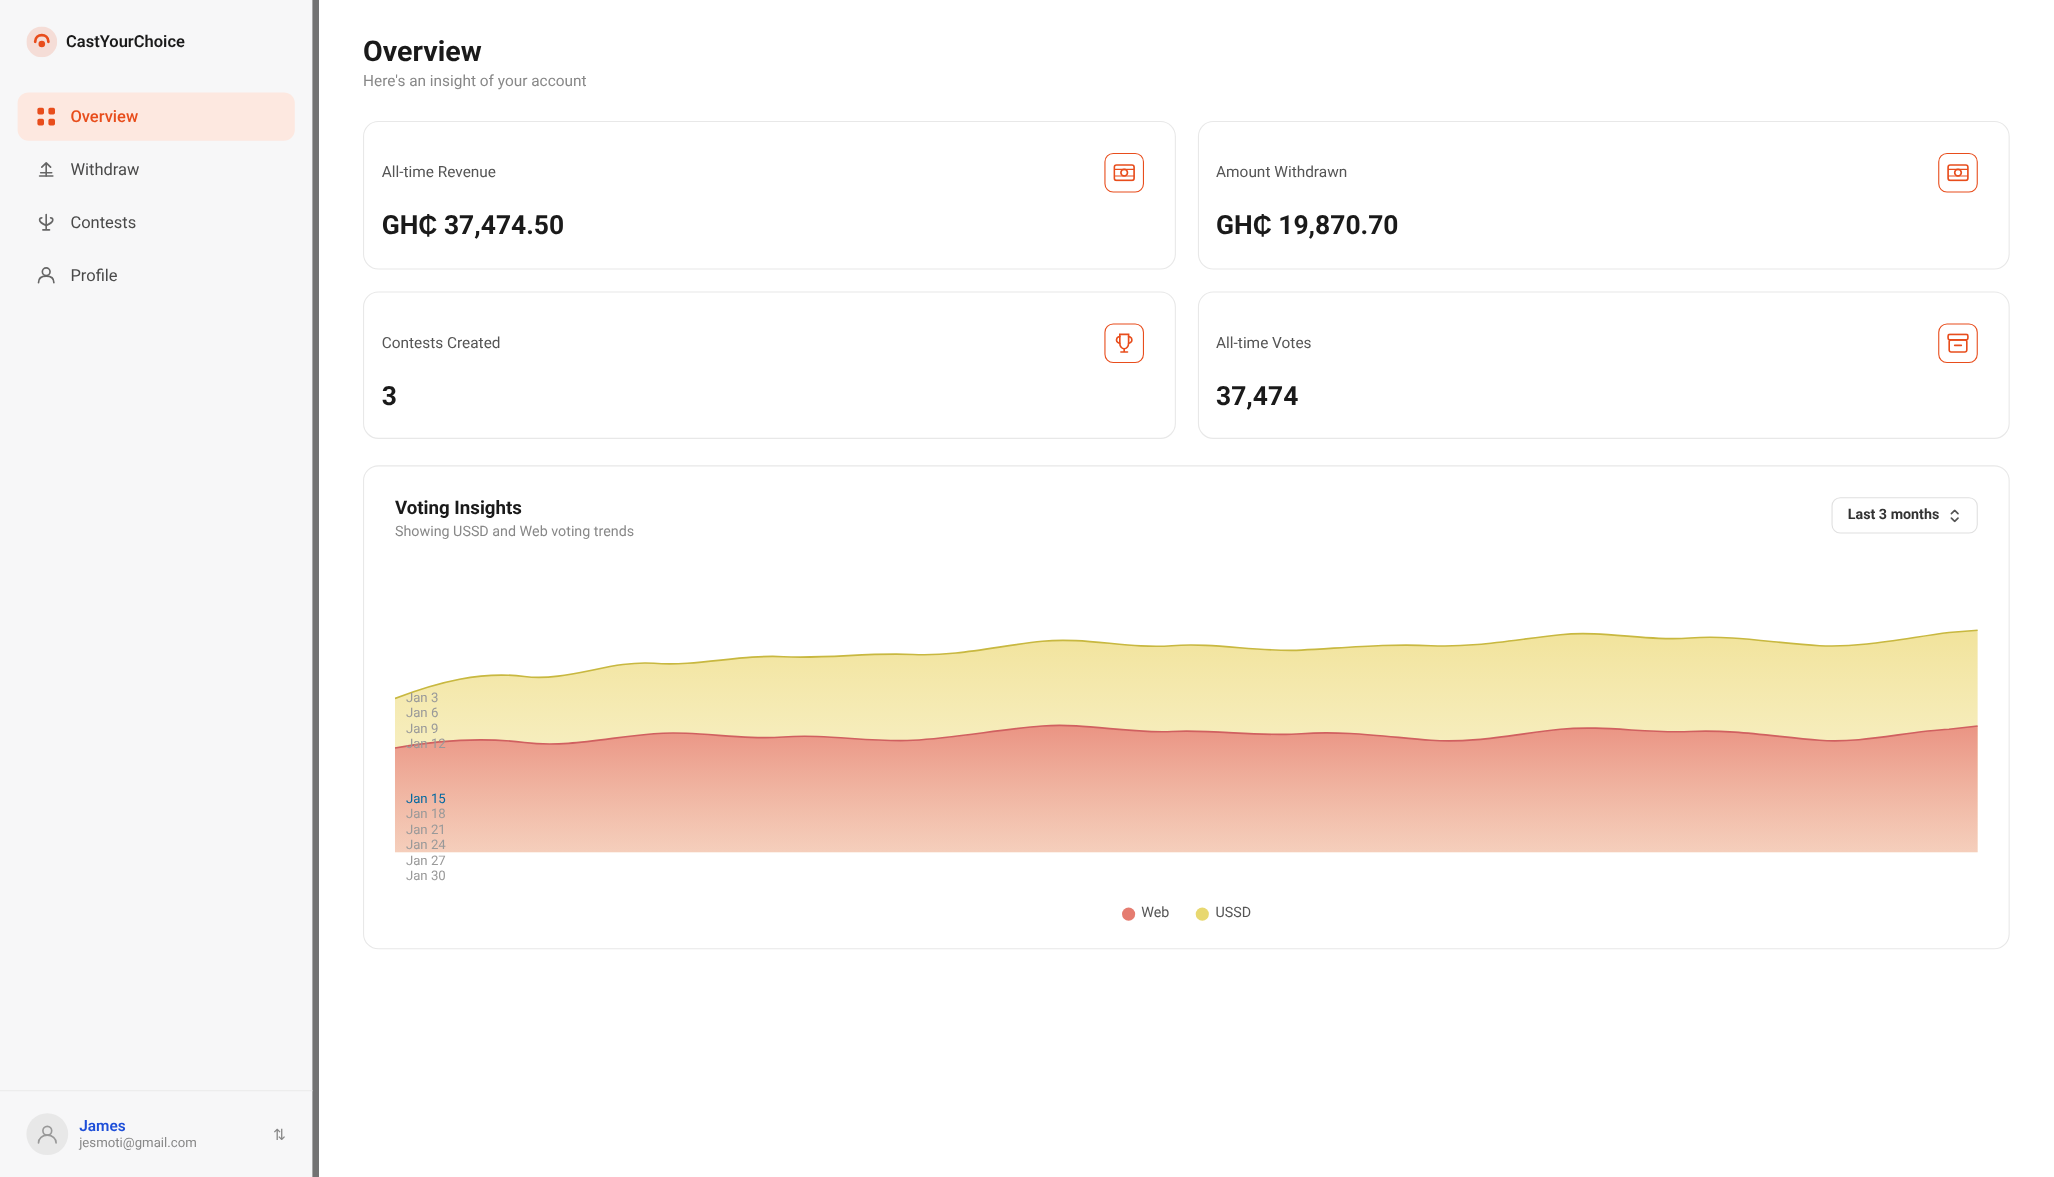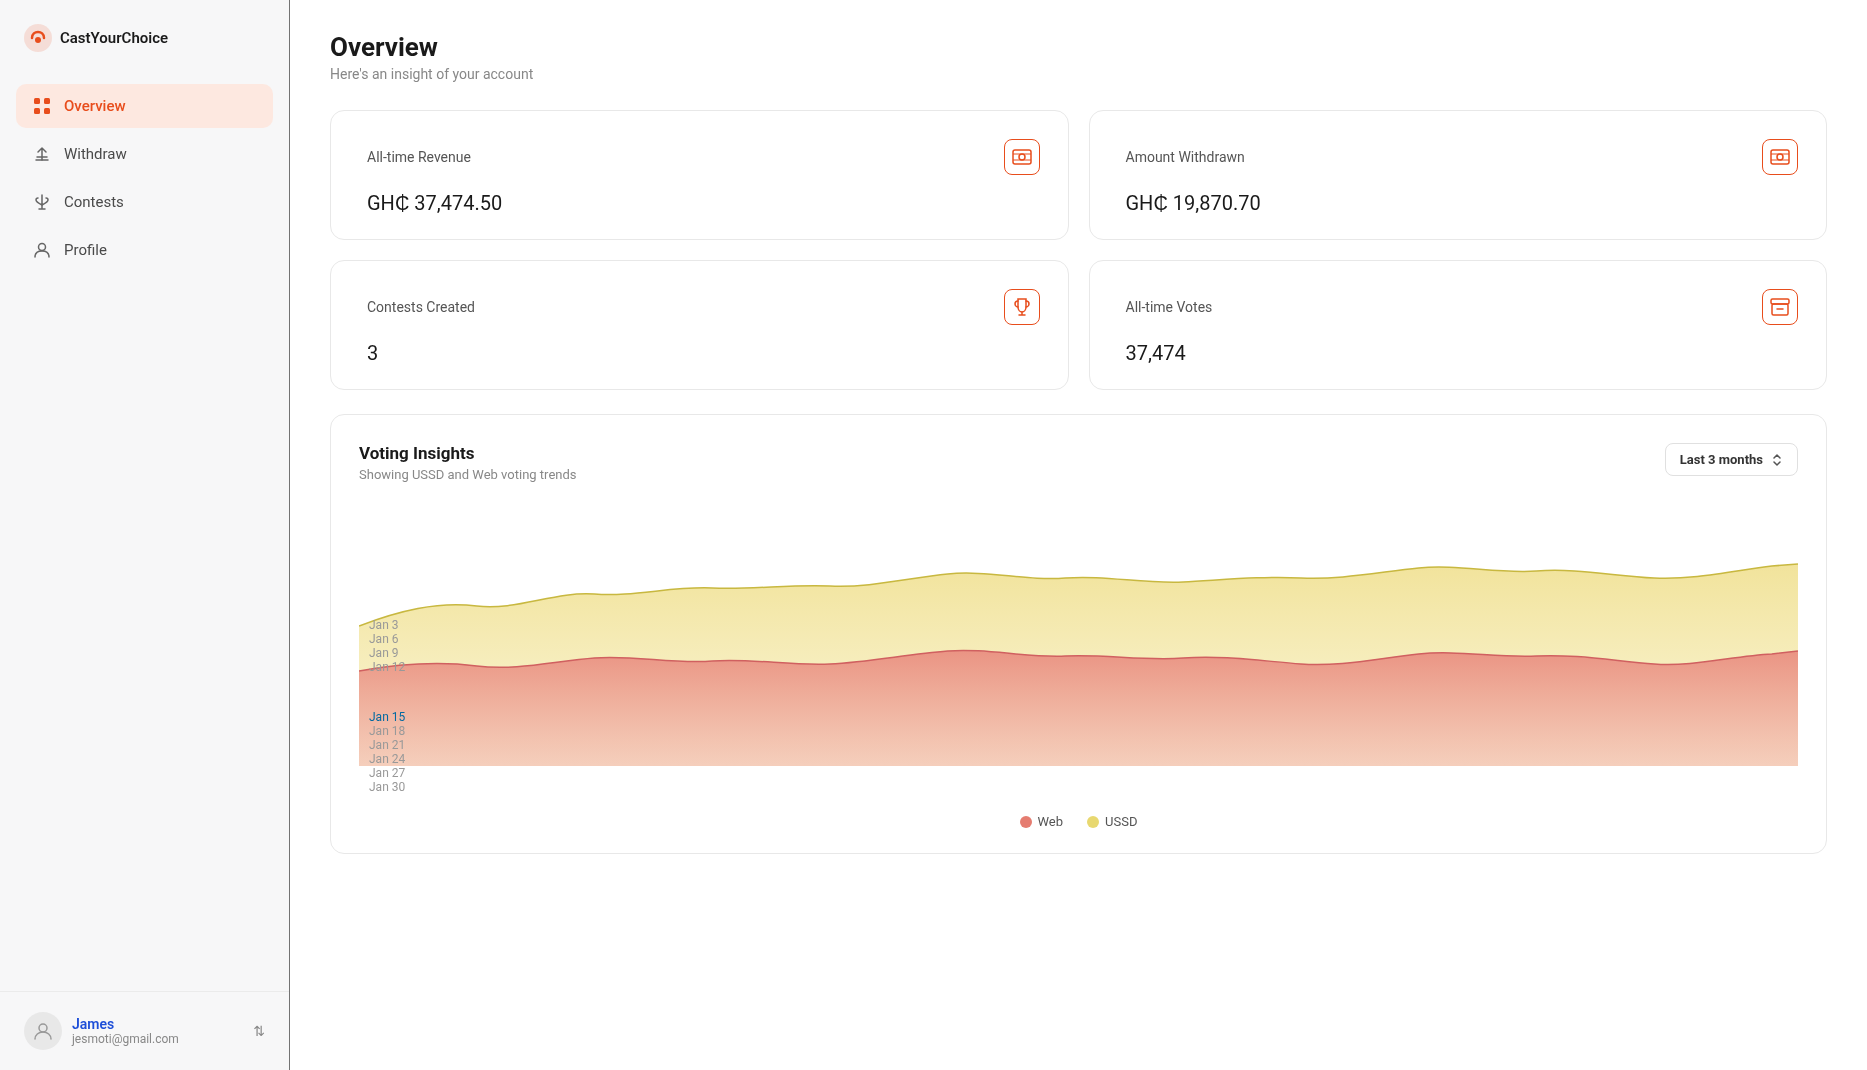--- a/index.html
+++ b/index.html
@@ -3,21 +3,21 @@
   <meta charset="utf-8">
   <style>
     * { margin: 0; padding: 0; box-sizing: border-box; }
     body { font-family: -apple-system, BlinkMacSystemFont, 'Segoe UI', Roboto, sans-serif; background: #f7f7f8; display: flex; height: 100vh; overflow: hidden; }
 
     
     .sidebar {
       width: 290px;
       min-width: 290px;
       background: #f7f7f8;
-      border-right: 1px solid #737373;
+      border-right: 6px solid #737373;
       display: flex;
       flex-direction: column;
       padding: 0;
       height: 100vh;
     }
     .sidebar-logo {
       display: flex;
       align-items: center;
       gap: 8px;
       padding: 24px 24px 32px 24px;
@@ -119,21 +119,21 @@
     .stats-grid {
       display: grid;
       grid-template-columns: 1fr 1fr;
       gap: 20px;
       margin-bottom: 24px;
     }
     .stat-card {
       background: #fff;
       border: 1px solid #e8e8e8;
       border-radius: 14px;
-      padding: 28px 28px 24px 36px;
+      padding: 28px 28px 24px 16px;
       display: flex;
       flex-direction: column;
     }
     .stat-card-header {
       display: flex;
       align-items: center;
       justify-content: space-between;
       margin-bottom: 16px;
     }
     .stat-label {
@@ -145,22 +145,22 @@
       width: 36px;
       height: 36px;
       border: 1.5px solid #e84d1c;
       border-radius: 8px;
       display: flex;
       align-items: center;
       justify-content: center;
       color: #e84d1c;
     }
     .stat-value {
-      font-size: 20px;
-      font-weight: 400;
+      font-size: 24px;
+      font-weight: 700;
       color: #1a1a1a;
     }
 
     
     .chart-card {
       background: #fff;
       border: 1px solid #e8e8e8;
       border-radius: 14px;
       padding: 28px 28px 24px 28px;
     }

